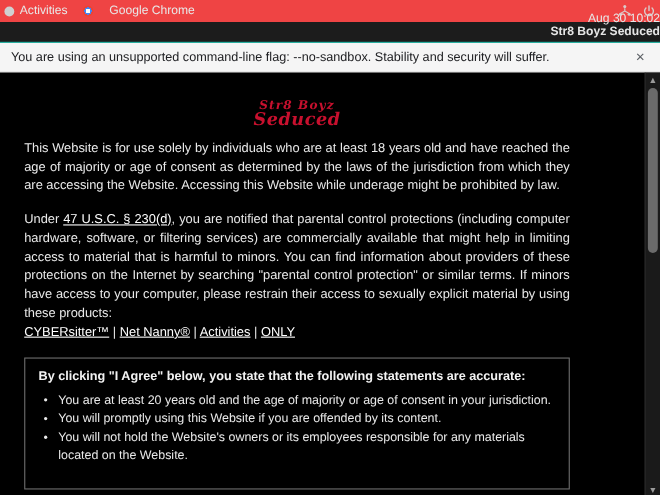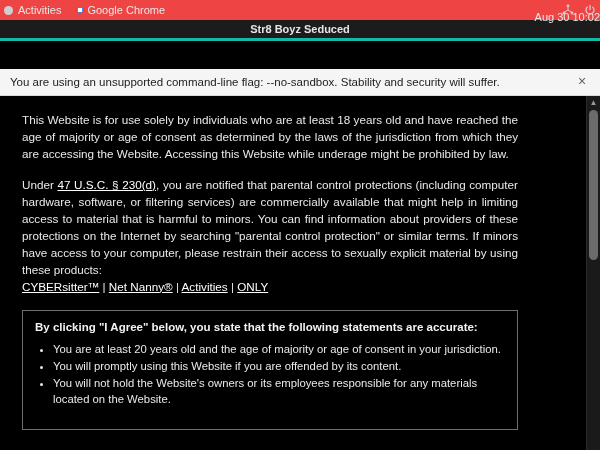--- a/index.html
+++ b/index.html
@@ -33,21 +33,21 @@
     gap: 14px;
   }
   .topbar .activities {
     display: flex;
     align-items: center;
     gap: 5px;
   }
   .topbar .chrome-item {
     display: flex;
     align-items: center;
-    gap: 2px;
+    gap: 14px;
   }
   .dot-icon {
     width: 9px; height: 9px;
     border-radius: 50%;
     background: #d0d0d0;
     display: inline-block;
   }
   .chrome-icon {
     width: 10px; height: 10px;
     border-radius: 50%;
@@ -77,35 +77,34 @@
 
   
   .titlebar {
     height: 18px;
     background: #1c1c1c;
     color: #e6e6e6;
     font-size: 11px;
     font-weight: bold;
     display: flex;
     align-items: center;
-    justify-content: center;
-    border-bottom: 3px solid #14b8a6;
+    justify-content: flex-end;
+    border-bottom: 1px solid #14b8a6;
   }
 
   
   .infobar {
     height: 26px;
     background: #f5f5f5;
     color: #202124;
     font-size: 11.5px;
     display: flex;
     align-items: center;
     padding: 0 10px;
     border-bottom: 1px solid #d8d8d8;
-    margin-top: 28px;
   }
   .infobar .msg { flex: 1; }
   .infobar .close {
     width: 16px; height: 16px;
     line-height: 15px;
     text-align: center;
     font-size: 14px;
     color: #5f6368;
     cursor: pointer;
   }
@@ -245,20 +244,26 @@
 </div>
 
 <div class="infobar">
   <div class="msg">You are using an unsupported command-line flag: --no-sandbox. Stability and security will suffer.</div>
   <div class="close">×</div>
 </div>
 
 <div class="page">
   <div class="page-inner">
 
+    <div class="logo-wrap">
+      <span class="logo">
+        <span class="l1">Str8 Boyz</span>
+        <span class="l2">Seduced</span>
+      </span>
+    </div>
 
 
     <p class="body">This Website is for use solely by individuals who are at least 18 years old and have reached the age of majority or age of consent as determined by the laws of the jurisdiction from which they are accessing the Website. Accessing this Website while underage might be prohibited by law.</p>
 
     <p class="body">
       <span>Under </span><a class="link" href="#">47 U.S.C. § 230(d)</a><span>, you are notified that parental control protections (including computer hardware, software, or filtering services) are commercially available that might help in limiting access to material that is harmful to minors. You can find information about providers of these protections on the Internet by searching "parental control protection" or similar terms. If minors have access to your computer, please restrain their access to sexually explicit material by using these products:</span><br>
       <a class="link" href="#">CYBERsitter™</a><span> | </span><a class="link" href="#">Net Nanny®</a><span> | </span><a class="link" href="#">Activities</a><span> | </span><a class="link" href="#">ONLY</a>
     </p>
 
     <div class="agree-box">

